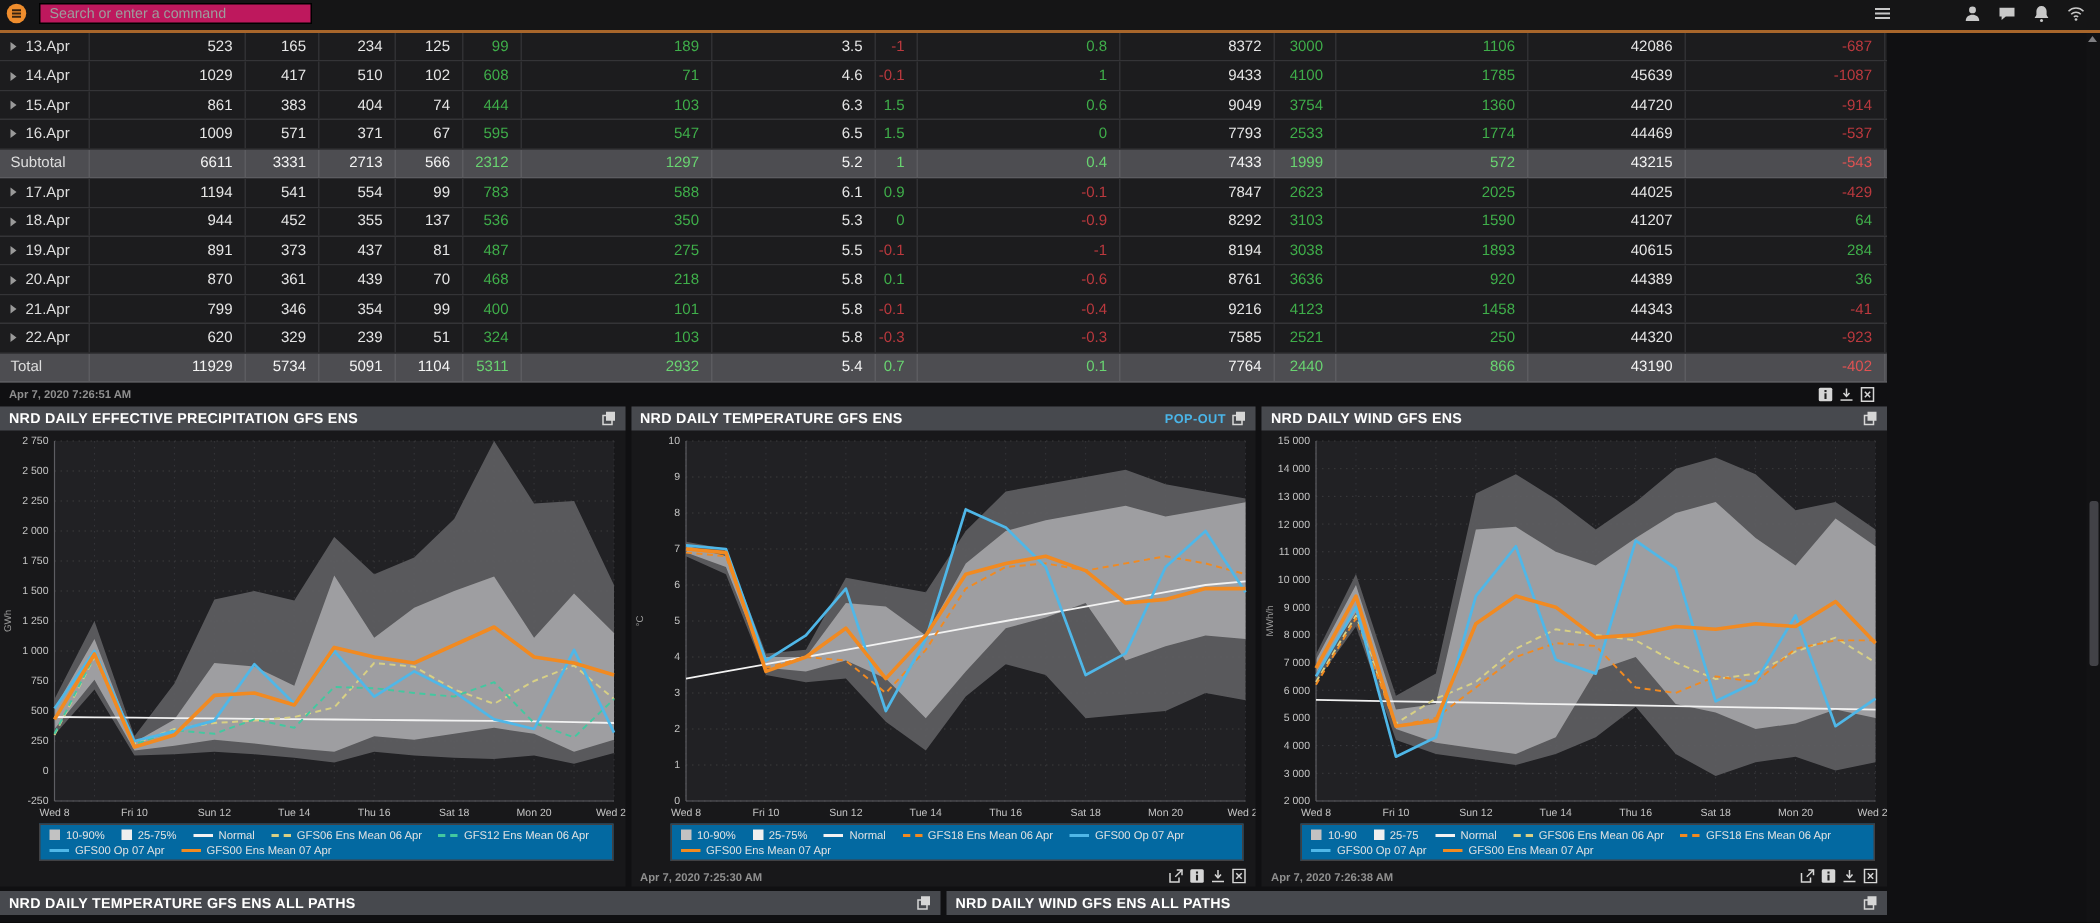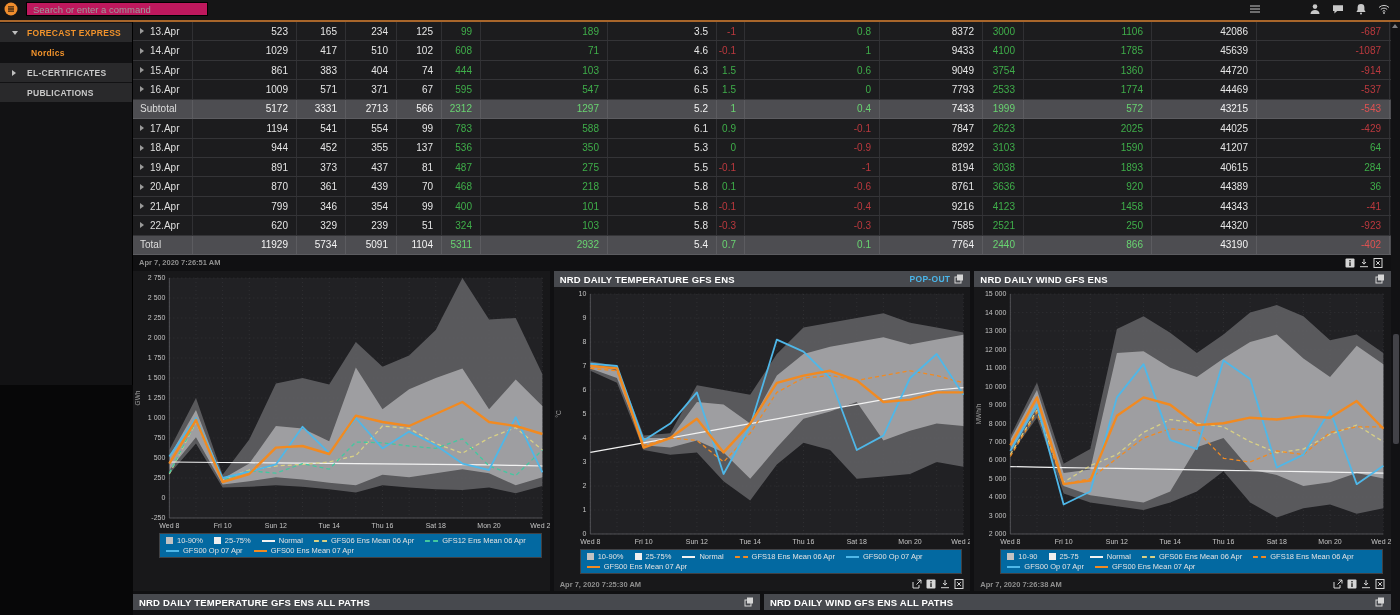--- a/index.html
+++ b/index.html
@@ -102,38 +102,20 @@
     </svg>
     <svg class="tb-ic" viewBox="0 0 12 10">
       <path d="M1 3.5a7 7 0 0 1 10 0M2.8 5.5a4.4 4.4 0 0 1 6.4 0M4.6 7.3a1.9 1.9 0 0 1 2.8 0" stroke="#c8c8c8" stroke-width="1" fill="none"></path>
       <circle cx="6" cy="9" r="0.9" fill="#c8c8c8"></circle>
     </svg>
   </div>
 </div>
 
 <div class="content">
 
-  <div class="sidebar">
-    <div class="side-panel">
-      <div class="side-item top">
-        <span class="tri down"></span>
-        <span>FORECAST EXPRESS</span>
-      </div>
-      <div class="side-item child selected">
-        <span>Nordics</span>
-      </div>
-      <div class="side-item">
-        <span class="tri right"></span>
-        <span>EL-CERTIFICATES</span>
-      </div>
-      <div class="side-item">
-        <span>PUBLICATIONS</span>
-      </div>
-    </div>
-  </div>
 
   <div class="main">
     <div class="ftable" id="table-body">
         <div class="trow">
           <div class="cell date" style="width: 60px;"><span class="dtri"></span>13.Apr</div>
           <div class="cell" style="width: 104px;">523</div>
           <div class="cell" style="width: 49px;">165</div>
           <div class="cell" style="width: 51px;">234</div>
           <div class="cell" style="width: 45px;">125</div>
           <div class="cell val-green" style="width: 39px;">99</div>
@@ -193,21 +175,21 @@
           <div class="cell val-green" style="width: 28px;">1.5</div>
           <div class="cell val-green" style="width: 135px;">0</div>
           <div class="cell" style="width: 103px;">7793</div>
           <div class="cell val-green" style="width: 41px;">2533</div>
           <div class="cell val-green" style="width: 128px;">1774</div>
           <div class="cell" style="width: 105px;">44469</div>
           <div class="cell val-red" style="width: 133px;">-537</div>
         </div>
         <div class="trow row-total">
           <div class="cell date" style="width: 60px;">Subtotal</div>
-          <div class="cell" style="width: 104px;">5172</div>
+          <div class="cell" style="width: 104px;">6611</div>
           <div class="cell" style="width: 49px;">3331</div>
           <div class="cell" style="width: 51px;">2713</div>
           <div class="cell" style="width: 45px;">566</div>
           <div class="cell val-green" style="width: 39px;">2312</div>
           <div class="cell val-green" style="width: 127px;">1297</div>
           <div class="cell" style="width: 109px;">5.2</div>
           <div class="cell val-green" style="width: 28px;">1</div>
           <div class="cell val-green" style="width: 135px;">0.4</div>
           <div class="cell" style="width: 103px;">7433</div>
           <div class="cell val-green" style="width: 41px;">1999</div>
@@ -352,20 +334,28 @@
           </svg>
           <svg viewBox="0 0 10 10" class="ficon">
             <rect x="1" y="0.5" width="8" height="9" fill="none" stroke="#d6d6d6"></rect>
             <path d="M3.2 3.2l3.6 3.6M6.8 3.2L3.2 6.8" stroke="#d6d6d6"></path>
           </svg>
         </span>
     </div>
 
     <div class="charts-row" id="charts-row">
         <div class="panel">
+          <div class="panel-header">
+            <span class="panel-title">NRD DAILY EFFECTIVE PRECIPITATION GFS ENS</span>
+            <span class="ph-sp"></span>
+            <svg viewBox="0 0 10 10" class="ficon">
+              <rect x="3" y="0.5" width="6" height="6" fill="#d6d6d6"></rect>
+              <rect x="1" y="3" width="6" height="6" fill="none" stroke="#d6d6d6"></rect>
+            </svg>
+          </div>
           <svg class="chart" viewBox="0 0 416 260">
             <rect x="36" y="7" width="373" height="240" fill="#212124"></rect>
             <line x1="36" y1="7" x2="36" y2="247" stroke="#39393d" stroke-width="0.6" stroke-dasharray="1,3"></line>
             <line x1="62.64285714285714" y1="7" x2="62.64285714285714" y2="247" stroke="#39393d" stroke-width="0.6" stroke-dasharray="1,3"></line>
             <line x1="89.28571428571428" y1="7" x2="89.28571428571428" y2="247" stroke="#39393d" stroke-width="0.6" stroke-dasharray="1,3"></line>
             <line x1="115.92857142857143" y1="7" x2="115.92857142857143" y2="247" stroke="#39393d" stroke-width="0.6" stroke-dasharray="1,3"></line>
             <line x1="142.57142857142856" y1="7" x2="142.57142857142856" y2="247" stroke="#39393d" stroke-width="0.6" stroke-dasharray="1,3"></line>
             <line x1="169.21428571428572" y1="7" x2="169.21428571428572" y2="247" stroke="#39393d" stroke-width="0.6" stroke-dasharray="1,3"></line>
             <line x1="195.85714285714286" y1="7" x2="195.85714285714286" y2="247" stroke="#39393d" stroke-width="0.6" stroke-dasharray="1,3"></line>
             <line x1="222.5" y1="7" x2="222.5" y2="247" stroke="#39393d" stroke-width="0.6" stroke-dasharray="1,3"></line>

